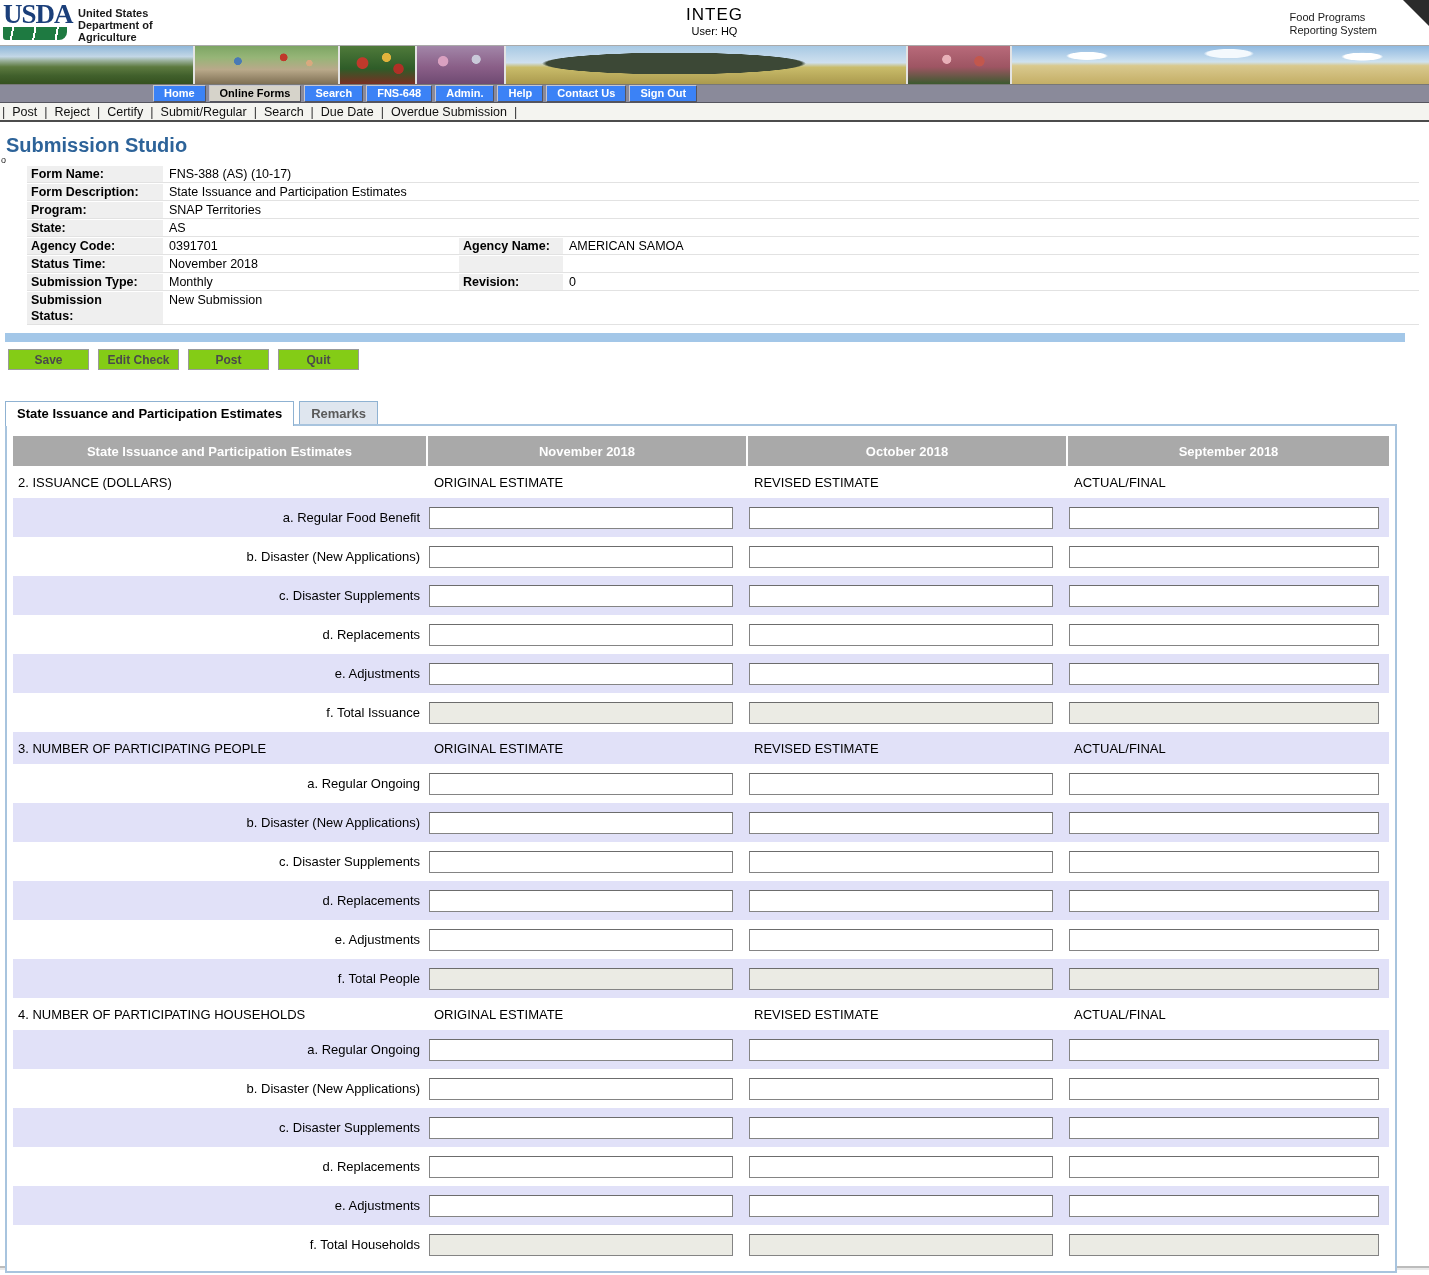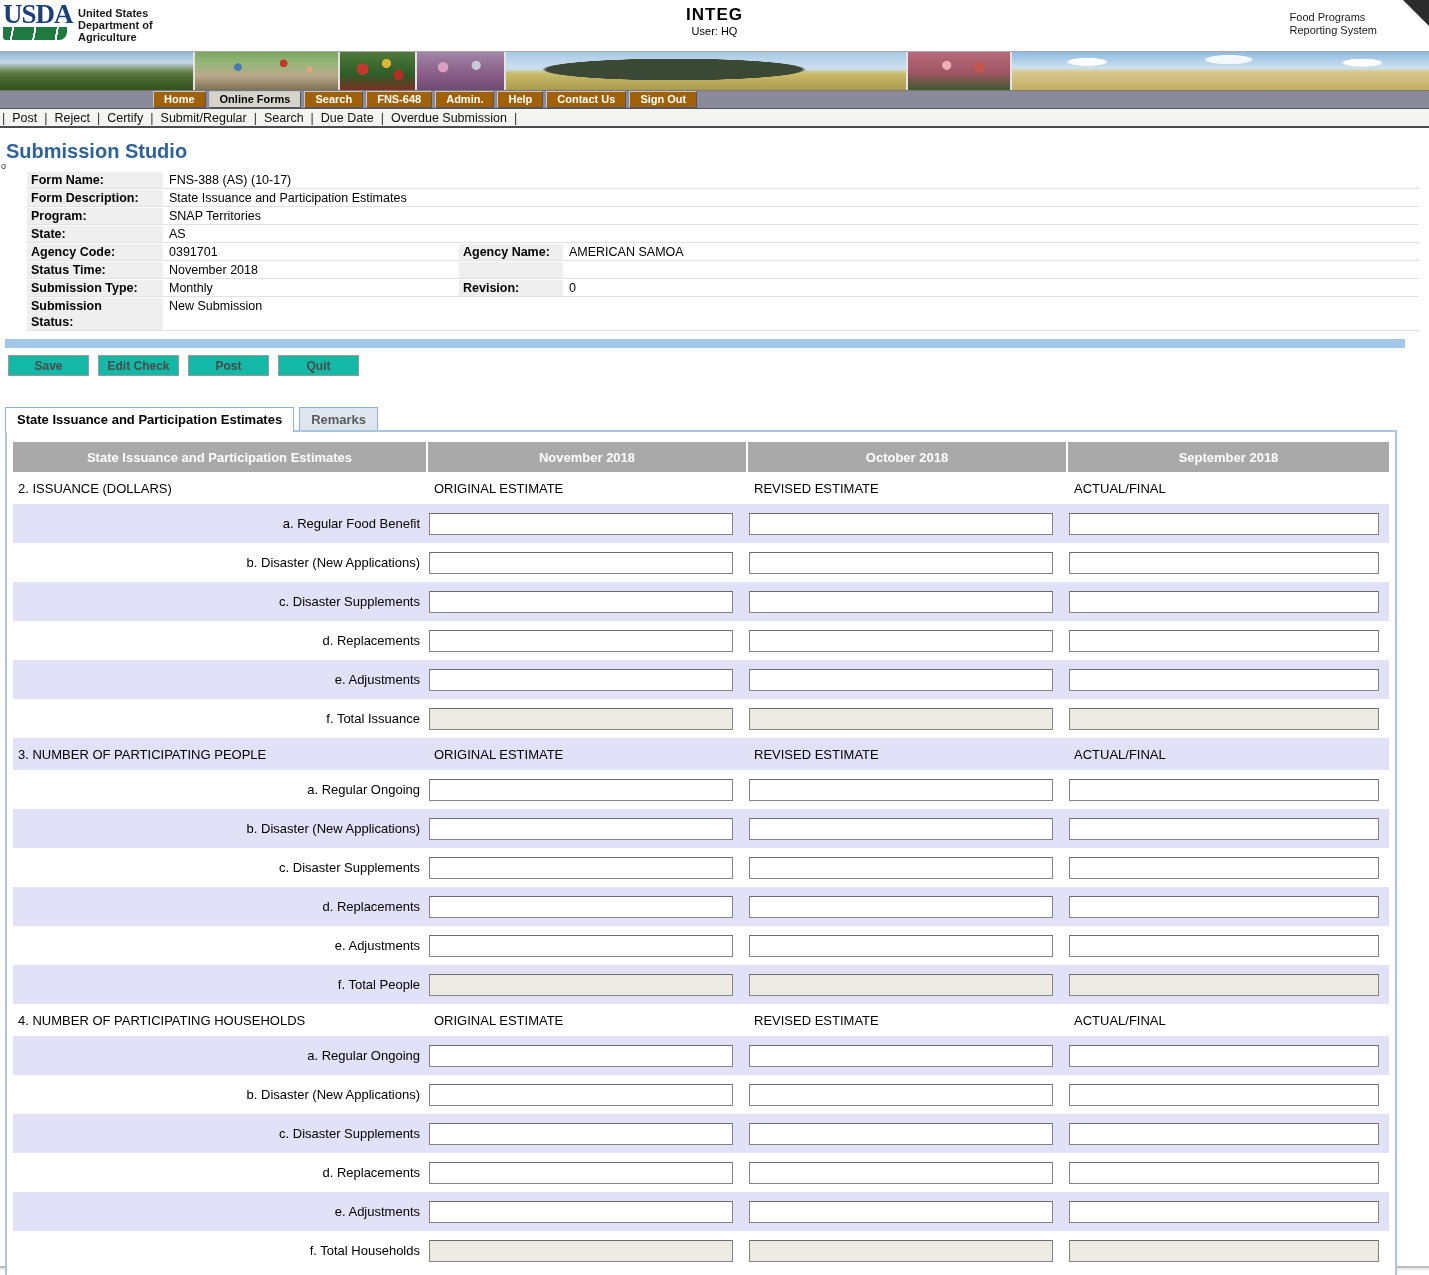--- a/index.html
+++ b/index.html
@@ -1,27 +1,27 @@
 <!DOCTYPE html>
 <html><head>
 <meta charset="utf-8">
 <style>
   * { box-sizing: border-box; margin: 0; padding: 0; }
   body { background: #fff; font-family: "Liberation Sans", sans-serif; }
   .page { position: relative; width: 1429px; height: 1275px; overflow: hidden; background: #fff; }
 
   
-  .hdr { position: relative; height: 51px; background: #fff; }
+  .hdr { position: relative; height: 45px; background: #fff; }
   .logo { position: absolute; left: 3px; top: 2px; width: 64px; }
   .logo-usda { font-family: "Liberation Serif", serif; font-weight: bold; font-size: 27px; line-height: 25px; color: #1b3f7a; letter-spacing: -1px; }
   .logo-swoosh { height: 13px; background: #1e7a41; border-radius: 0 0 8px 3px;
     background-image: repeating-linear-gradient(100deg, transparent 0 9px, #fff 9px 11px, transparent 11px 22px); }
   .org { position: absolute; left: 78px; top: 7px; font-size: 11px; font-weight: bold; line-height: 12px; color: #1a1a1a; }
   .center { position: absolute; left: 0; right: 0; top: 5px; text-align: center; }
-  .integ { font-size: 17px; font-weight: bold; letter-spacing: 1px; color: #000; }
+  .integ { font-size: 17px; font-weight: normal; letter-spacing: 1px; color: #000; }
   .user { font-size: 11px; font-weight: normal; color: #000; }
   .sysname { position: absolute; right: 52px; top: 11px; font-size: 11px; line-height: 13px; color: #1a1a1a; }
   .corner { position: absolute; right: 0; top: 0; width: 0; height: 0; border-top: 26px solid #2b2b2b; border-left: 26px solid transparent; }
 
   
   .photo-strip { display: flex; height: 40px; border-top: 1px solid #aaa; border-bottom: 1px solid #777; background: #ccc; }
   .seg { height: 100%; border-right: 2px solid #e3e3e3; }
   .seg:last-child { border-right: none; }
   .seg1 { background: linear-gradient(180deg,#8fb7d9 0%,#c3d7e6 28%,#9db3a0 38%,#5d7a3f 55%,#41602c 78%,#35511f 100%); }
   .seg2 { background:
@@ -46,21 +46,21 @@
       radial-gradient(circle 8px at 70% 40%, #c2574d 0 60%, transparent 70%),
       linear-gradient(180deg,#b86a7a 0%,#9e5563 55%,#3c5a2f 100%); }
   .seg7 { background:
       radial-gradient(ellipse 30px 6px at 18% 26%, #ffffff 0 60%, transparent 70%),
       radial-gradient(ellipse 36px 7px at 52% 20%, #f4f9fd 0 60%, transparent 70%),
       radial-gradient(ellipse 30px 6px at 84% 28%, #ffffff 0 60%, transparent 70%),
       linear-gradient(180deg,#8fb9e0 0%,#cfe2f0 42%,#d9c98e 52%,#c4ae66 100%); }
 
   
   .main-nav { height: 18px; background: #8a8a9a; display: flex; align-items: center; padding-left: 153px; border-bottom: 1px solid #55555f; }
-  .nav-btn { font-size: 11px; font-weight: bold; color: #fff; background: #a16207; padding: 1px 10px 2px;
+  .nav-btn { font-size: 11px; font-weight: bold; color: #fff; background: #3b82f6; padding: 1px 10px 2px;
     border: 1px solid; border-color: #c6c6d0 #54545e #54545e #c6c6d0; margin-right: 3px; white-space: nowrap; cursor: pointer; }
   .nav-btn.active { background: #d6d3ca; color: #000; }
 
   
   .toolbar { height: 19px; background: #f4f4f0; border-bottom: 2px solid #4c4c4c; display: flex; align-items: center; font-size: 12.5px; color: #101010; padding-left: 2px; }
   .tb-link { padding: 0 7px; cursor: pointer; white-space: nowrap; }
   .sep { color: #333; }
 
   
   .title { margin: 13px 0 0 6px; font-size: 20px; line-height: 21px; font-weight: bold; color: #2d6399; }
@@ -68,21 +68,21 @@
   .meta { margin: 1px 0 0 27px; width: 1392px; }
   .meta-row { display: flex; align-items: stretch; min-height: 17px; font-size: 12.5px; line-height: 16px; border-bottom: 1px solid #e2e2e2; margin-bottom: 1px; }
   .m-label { width: 136px; background: #efefef; font-weight: bold; padding: 0 2px 0 4px; white-space: pre-line; }
   .m-value { width: 296px; padding-left: 6px; }
   .m-label2 { width: 104px; background: #efefef; font-weight: bold; padding-left: 4px; }
   .m-value2 { flex: 1; padding-left: 6px; }
 
   .divider { height: 9px; background: #a3c7e8; width: 1400px; margin: 8px 0 0 5px; }
 
   .actions { margin: 7px 0 0 8px; height: 21px; }
-  .act-btn { width: 81px; height: 21px; margin-right: 9px; background: #14b8a6; border: 1px solid #9a9a9a;
+  .act-btn { width: 81px; height: 21px; margin-right: 9px; background: #84cc16; border: 1px solid #9a9a9a;
     color: #4a4a4a; font-family: "Liberation Sans", sans-serif; font-size: 12px; font-weight: bold; cursor: pointer; }
 
   
   .tabs { margin: 29px 0 0 5px; display: flex; align-items: flex-end; height: 25px; position: relative; z-index: 2; }
   .tab { border: 1px solid #8fb2d2; border-bottom: none; padding: 4px 11px 3px; font-size: 13px; font-weight: bold;
     background: #dfe6ef; color: #5a5a5a; margin-right: 5px; cursor: pointer; white-space: nowrap; }
   .tab.active { background: #fff; color: #000; padding-bottom: 5px; margin-bottom: -2px; }
 
   
   .grid-wrap { width: 1392px; margin-left: 5px; border: 2px solid #a8c4de; background: #fff; padding: 10px 6px 7px; position: relative; z-index: 1; }

